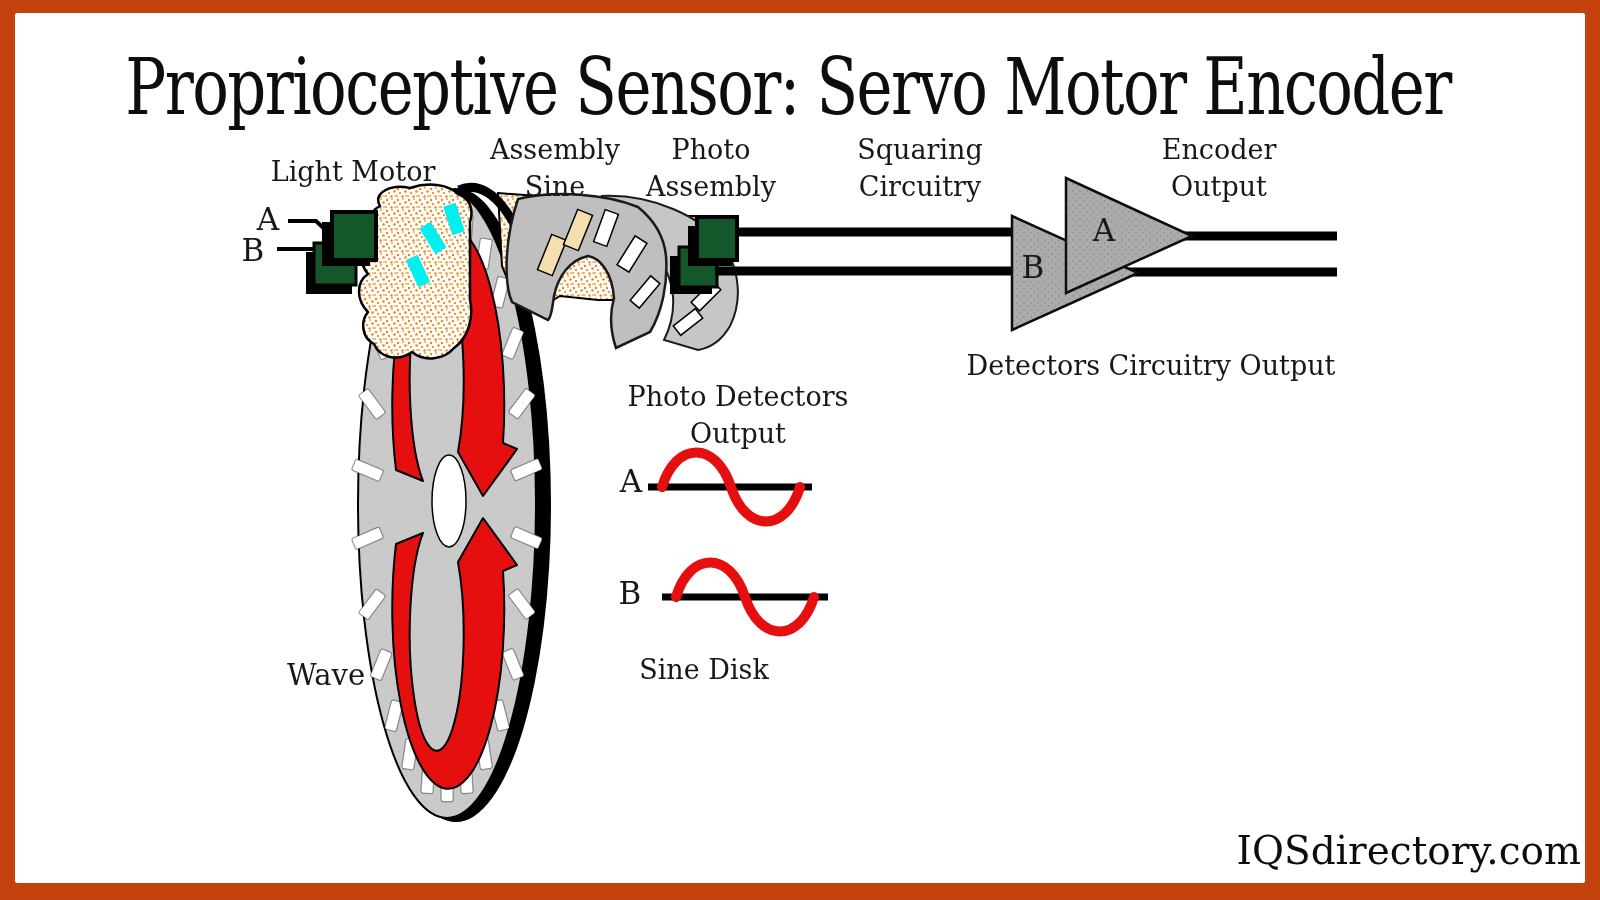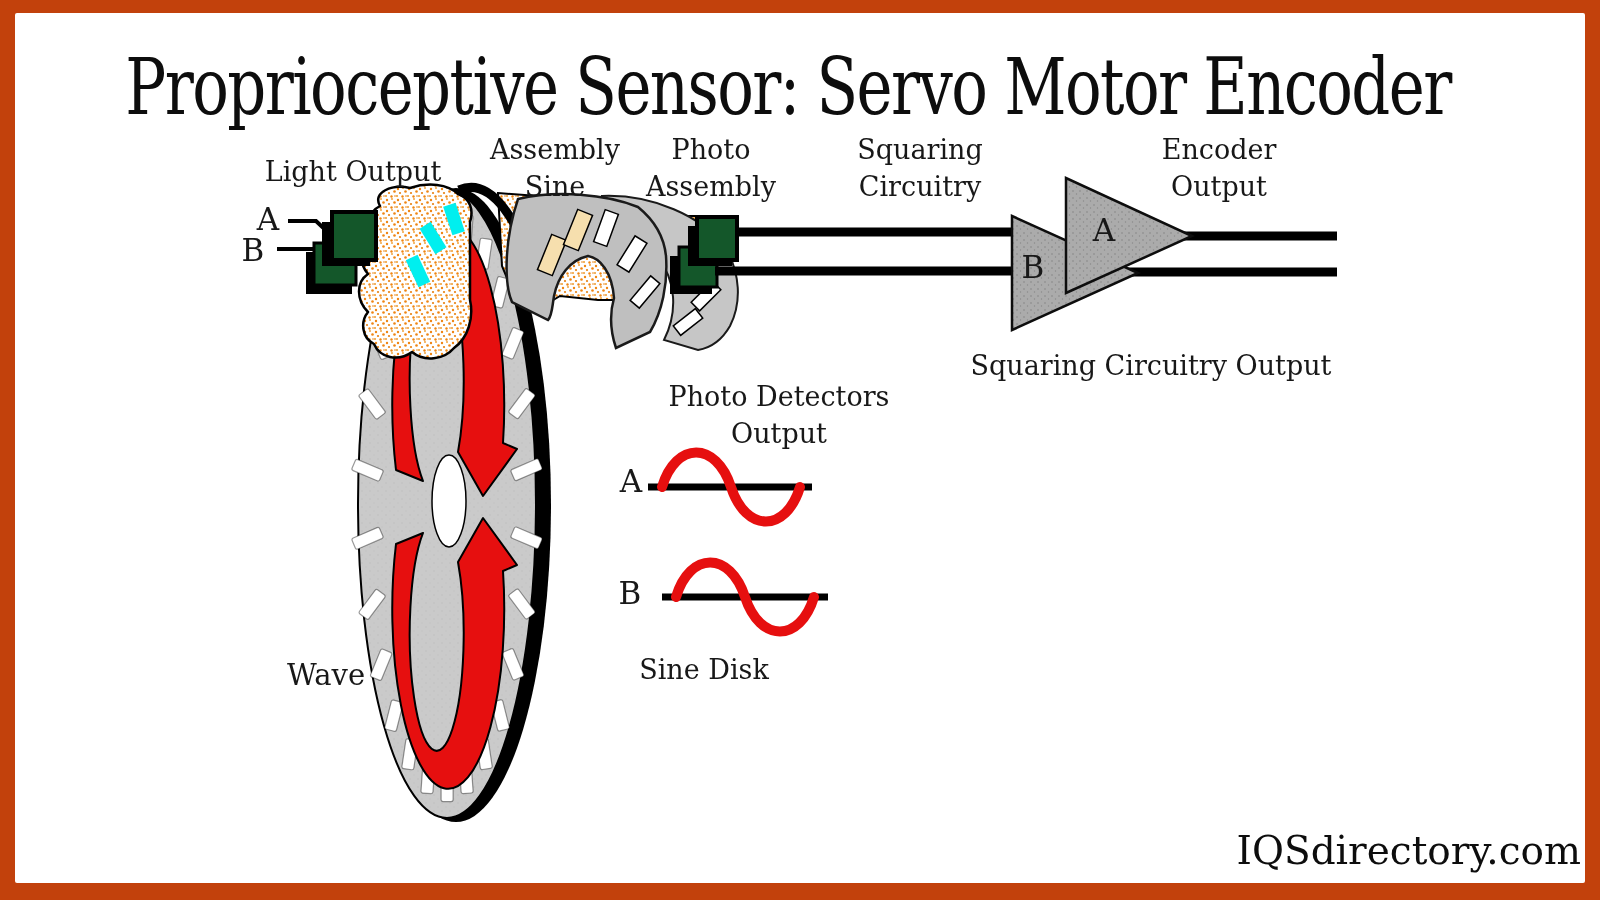--- a/index.html
+++ b/index.html
@@ -157,35 +157,35 @@
     <line x1="648" y1="487" x2="812" y2="487" stroke="#000" stroke-width="7"></line>
     <path d="M662,487 C676,441 716,441 731,487 C746,533 786,533 800,487" fill="none" stroke-width="10" stroke-linecap="round" stroke="#e60f0f"></path>
     <line x1="662" y1="597" x2="828" y2="597" stroke="#000" stroke-width="7"></line>
     <path d="M676,597 C690,551 730,551 745,597 C760,643 800,643 814,597" fill="none" stroke-width="10" stroke-linecap="round" stroke="#e60f0f"></path>
   </svg>
 
   <div class="title-wrap">
     <span class="title-inner">Proprioceptive Sensor: Servo Motor Encoder</span>
   </div>
 
-  <div class="lbl" style="left:353px;top:153px;">Light Output</div>
+  <div class="lbl" style="left:353px;top:153px;">Light Motor</div>
   <div class="lbl wrap" style="left:555px;top:131px;width:170px;">Assembly Sine</div>
   <div class="lbl wrap" style="left:711px;top:131px;width:150px;">Photo Assembly</div>
   <div class="lbl wrap" style="left:920px;top:131px;width:130px;">Squaring Circuitry</div>
   <div class="lbl wrap" style="left:1219px;top:131px;width:120px;">Encoder Output</div>
 
   <div class="lbl chan" style="left:268px;top:201px;">A</div>
   <div class="lbl chan" style="left:253px;top:232px;">B</div>
 
   <div class="lbl chan" style="left:1104px;top:212px;">A</div>
   <div class="lbl chan" style="left:1033px;top:249px;">B</div>
 
-  <div class="lbl" style="left:1151px;top:347px;">Squaring Circuitry Output</div>
+  <div class="lbl" style="left:1151px;top:347px;">Detectors Circuitry Output</div>
 
-  <div class="lbl wrap" style="left:779px;top:378px;width:250px;">Photo Detectors Output</div>
+  <div class="lbl wrap" style="left:738px;top:378px;width:250px;">Photo Detectors Output</div>
 
   <div class="lbl chan" style="left:631px;top:463px;">A</div>
   <div class="lbl chan" style="left:630px;top:575px;">B</div>
 
   <div class="lbl" style="left:704px;top:651px;">Sine Disk</div>
   <div class="lbl" style="left:326px;top:657px;font-size:29px;">Wave</div>
 
   <div class="watermark">IQSdirectory.com</div>
 </div>
 

